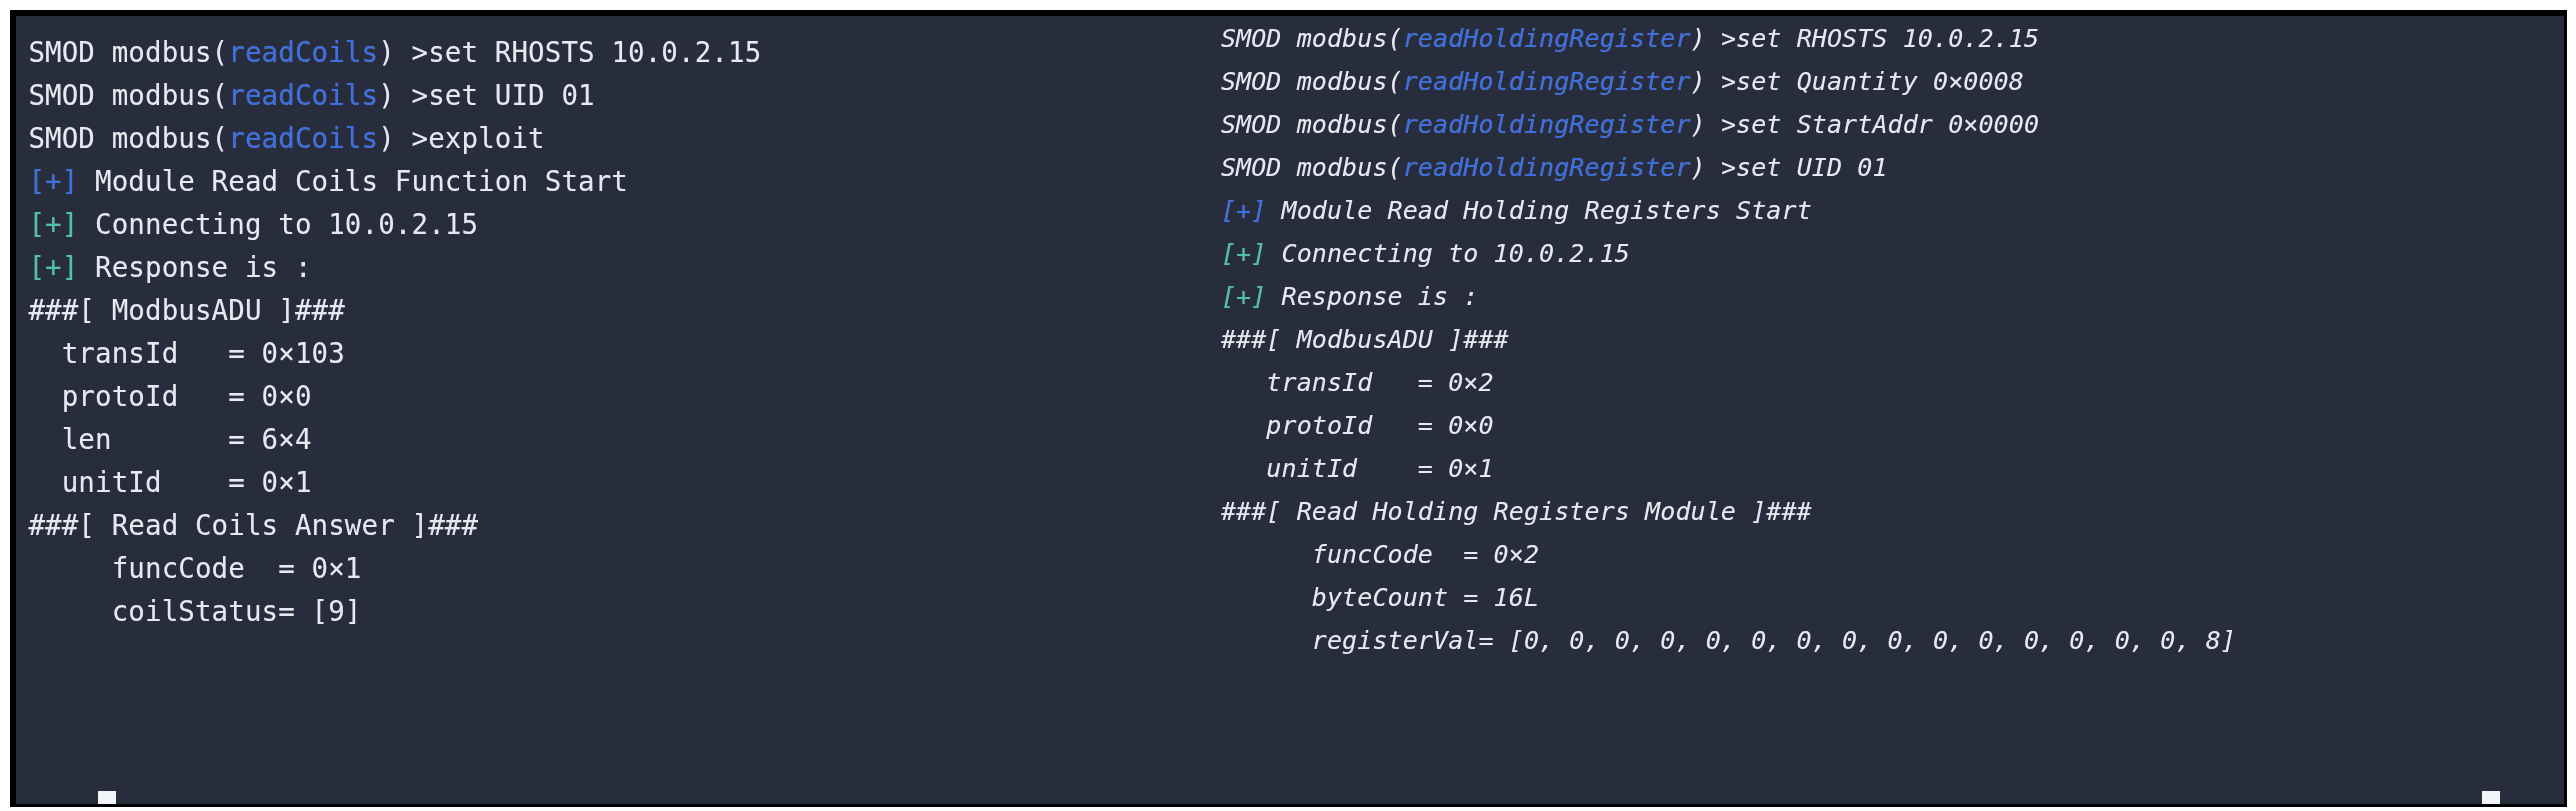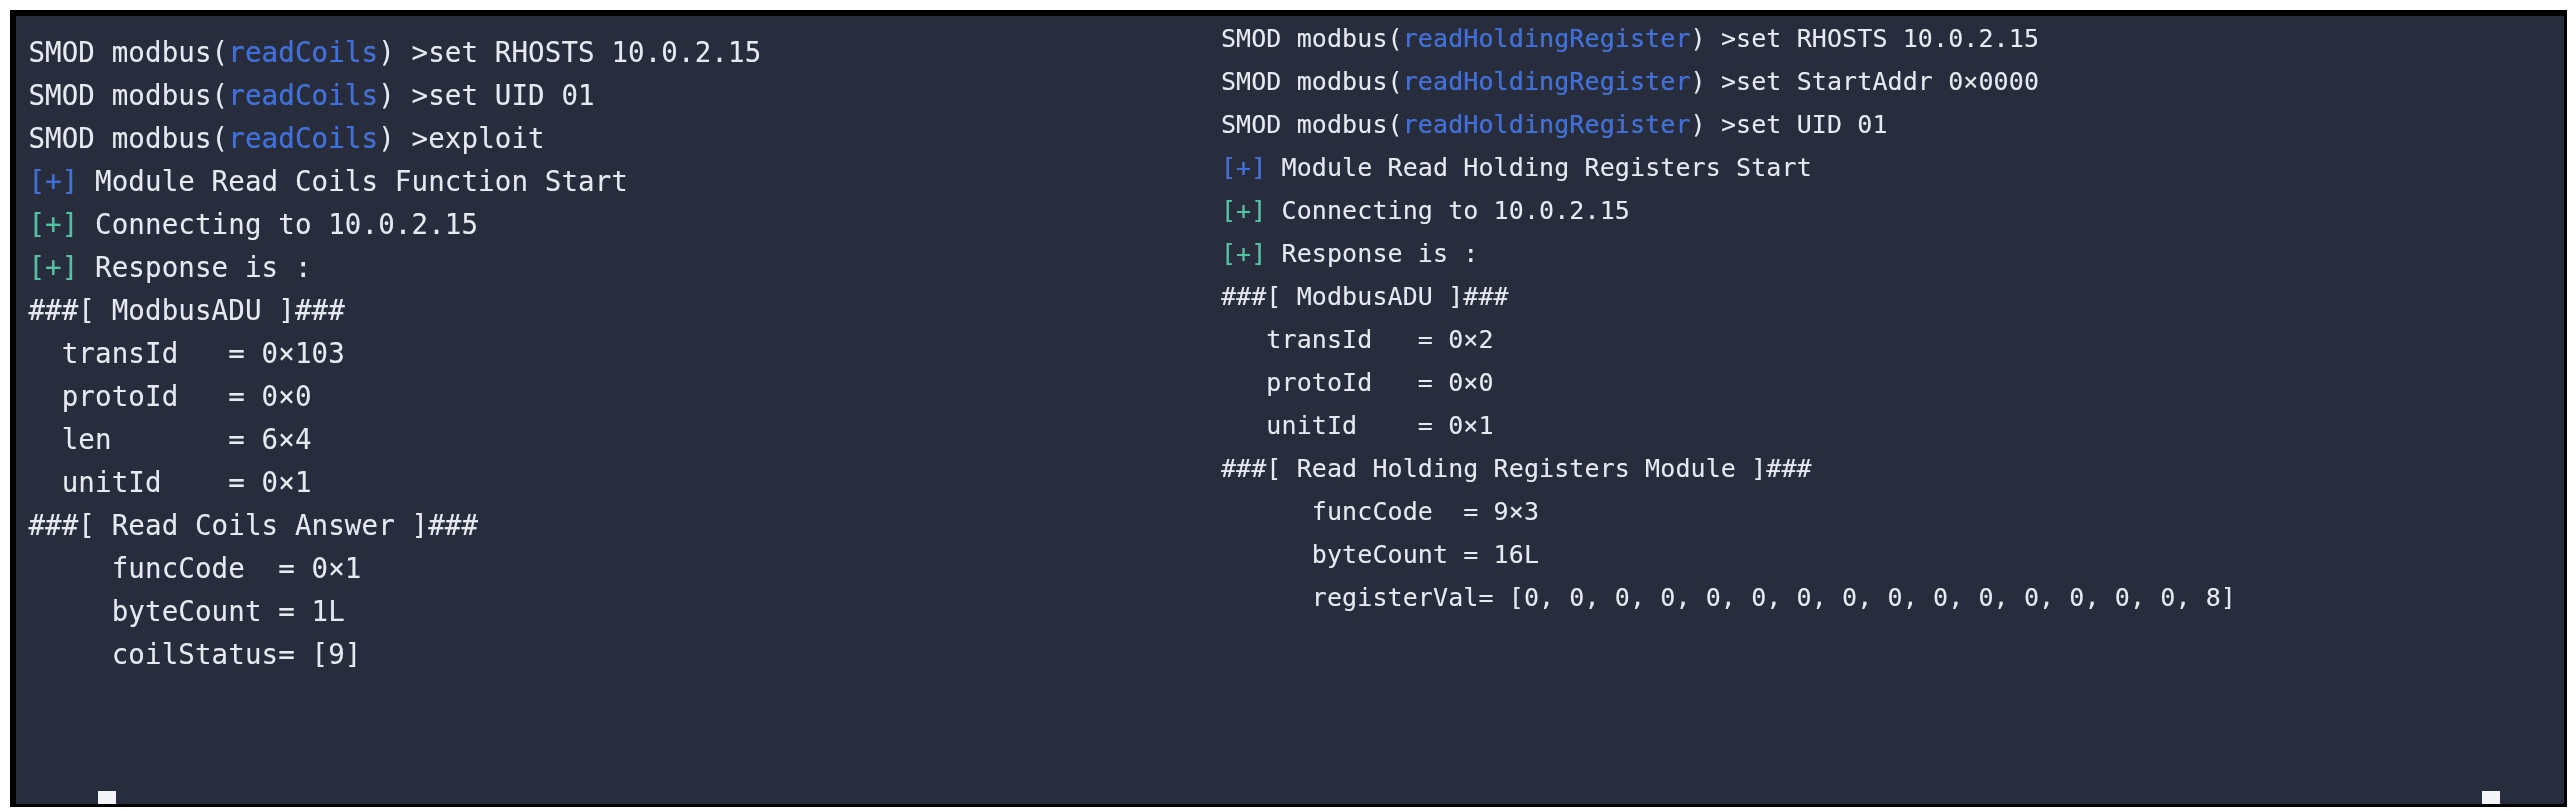--- a/index.html
+++ b/index.html
@@ -51,20 +51,21 @@
     top: 0;
     height: 100%;
   }
   .pane-left {
     left: 0;
     width: 1198px;
   }
   .pane-right {
     left: 1198px;
     width: 1352px;
+    font-style: italic;
   }
 
   .lines {
     position: absolute;
     left: 0;
     width: 100%;
   }
   .pane-left .lines { top: 15px; padding-left: 12.4px; }
   .pane-right .lines { top: 1.4px; padding-left: 6.9px; }
 
@@ -112,40 +113,40 @@
             <div class="line"><span class="tok-ok-blue">[+]</span><span class="tok-default"> Module Read Coils Function Start</span></div>
             <div class="line"><span class="tok-ok-green">[+]</span><span class="tok-default"> Connecting to 10.0.2.15</span></div>
             <div class="line"><span class="tok-ok-green">[+]</span><span class="tok-default"> Response is :</span></div>
             <div class="line"><span class="tok-default">###[ ModbusADU ]###</span></div>
             <div class="line"><span class="tok-default">  transId   = 0×103</span></div>
             <div class="line"><span class="tok-default">  protoId   = 0×0</span></div>
             <div class="line"><span class="tok-default">  len       = 6×4</span></div>
             <div class="line"><span class="tok-default">  unitId    = 0×1</span></div>
             <div class="line"><span class="tok-default">###[ Read Coils Answer ]###</span></div>
             <div class="line"><span class="tok-default">     funcCode  = 0×1</span></div>
-            <div class="line"><span class="tok-default">     byteCount = 1L</span></div>
             <div class="line"><span class="tok-default">     coilStatus= [9]</span></div>
           </div>
         <div class="cursor-block cursor-left"></div>
       </div>
 
       <div class="pane pane-right">
         <div class="lines" id="right-lines">
             <div class="line"><span class="tok-default">SMOD modbus(</span><span class="tok-module">readHoldingRegister</span><span class="tok-default">) &gt;set RHOSTS 10.0.2.15</span></div>
+            <div class="line"><span class="tok-default">SMOD modbus(</span><span class="tok-module">readHoldingRegister</span><span class="tok-default">) &gt;set Quantity 0×0008</span></div>
             <div class="line"><span class="tok-default">SMOD modbus(</span><span class="tok-module">readHoldingRegister</span><span class="tok-default">) &gt;set StartAddr 0×0000</span></div>
             <div class="line"><span class="tok-default">SMOD modbus(</span><span class="tok-module">readHoldingRegister</span><span class="tok-default">) &gt;set UID 01</span></div>
             <div class="line"><span class="tok-ok-blue">[+]</span><span class="tok-default"> Module Read Holding Registers Start</span></div>
             <div class="line"><span class="tok-ok-green">[+]</span><span class="tok-default"> Connecting to 10.0.2.15</span></div>
             <div class="line"><span class="tok-ok-green">[+]</span><span class="tok-default"> Response is :</span></div>
             <div class="line"><span class="tok-default">###[ ModbusADU ]###</span></div>
             <div class="line"><span class="tok-default">   transId   = 0×2</span></div>
             <div class="line"><span class="tok-default">   protoId   = 0×0</span></div>
             <div class="line"><span class="tok-default">   unitId    = 0×1</span></div>
             <div class="line"><span class="tok-default">###[ Read Holding Registers Module ]###</span></div>
-            <div class="line"><span class="tok-default">      funcCode  = 9×3</span></div>
+            <div class="line"><span class="tok-default">      funcCode  = 0×2</span></div>
             <div class="line"><span class="tok-default">      byteCount = 16L</span></div>
             <div class="line"><span class="tok-default">      registerVal= [0, 0, 0, 0, 0, 0, 0, 0, 0, 0, 0, 0, 0, 0, 0, 8]</span></div>
           </div>
         <div class="cursor-block cursor-right"></div>
       </div>
 
     </div>
   </div>
 </div>
 

